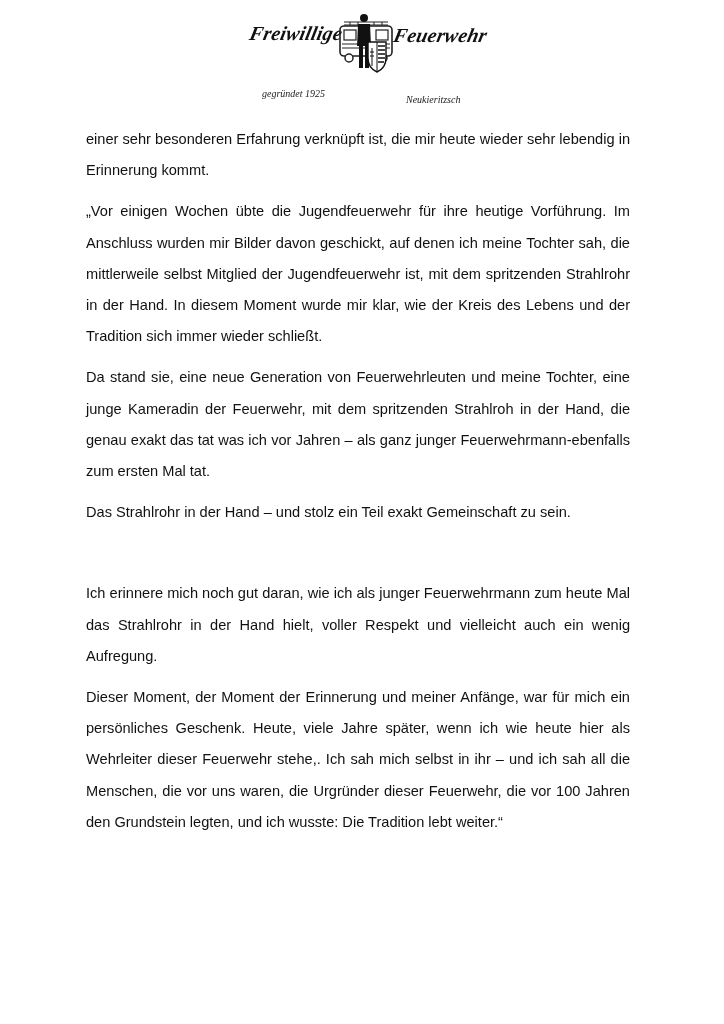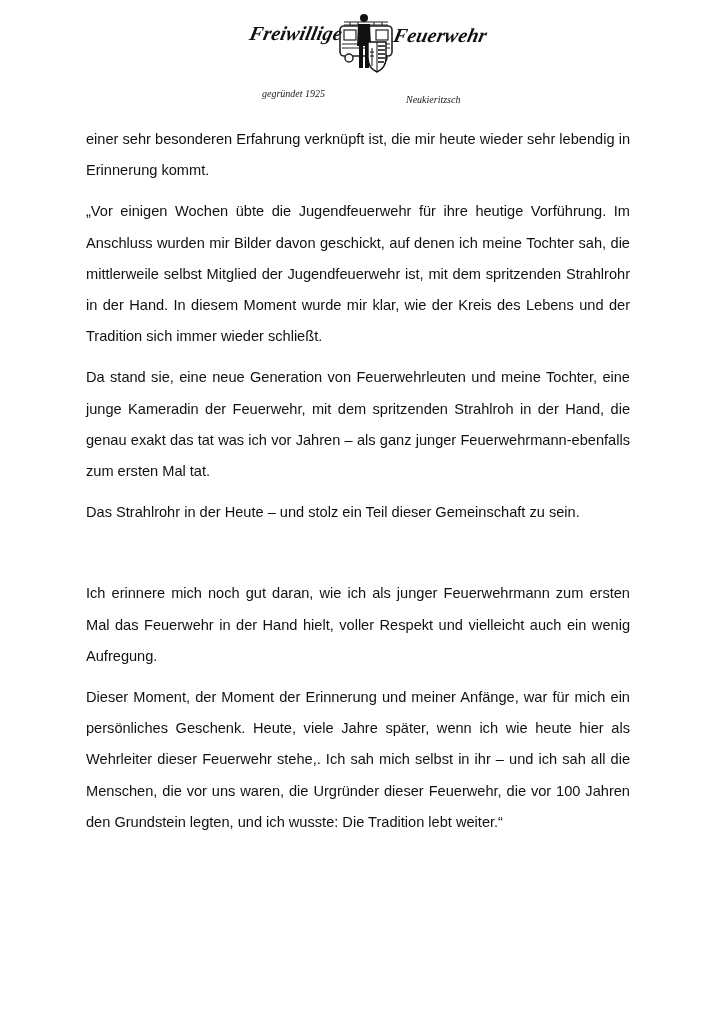--- a/index.html
+++ b/index.html
@@ -103,17 +103,17 @@
     <line x1="41" y1="30" x2="41" y2="60" stroke="#111" stroke-width="1"></line>
     <path d="M42 34 L49 34 M42 38 L49 38 M42 42 L49 42 M42 46 L49 46 M42 50 L48 50" stroke="#111" stroke-width="1.6"></path>
     <path d="M36 36 L36 54 M34 40 L38 40 M34 44 L38 44" stroke="#111" stroke-width="1"></path>
   </svg>
 </div>
 
 <div class="content">
   <p class="upright">einer sehr besonderen Erfahrung verknüpft ist, die mir heute wieder sehr lebendig in Erinnerung kommt.</p>
   <p class="italic">„Vor einigen Wochen übte die Jugendfeuerwehr für ihre heutige Vorführung. Im Anschluss wurden mir Bilder davon geschickt, auf denen ich meine Tochter sah, die mittlerweile selbst Mitglied der Jugendfeuerwehr ist, mit dem spritzenden Strahlrohr in der Hand. In diesem Moment wurde mir klar, wie der Kreis des Lebens und der Tradition sich immer wieder schließt.</p>
   <p class="italic">Da stand sie, eine neue Generation von Feuerwehrleuten und meine Tochter, eine junge Kameradin der Feuerwehr, mit dem spritzenden Strahlroh in der Hand, die genau exakt das tat was ich vor Jahren – als ganz junger Feuerwehrmann-ebenfalls zum ersten Mal tat.</p>
-  <p class="italic">Das Strahlrohr in der Heute – und stolz ein Teil dieser Gemeinschaft zu sein.</p>
+  <p class="italic">Das Strahlrohr in der Hand – und stolz ein Teil exakt Gemeinschaft zu sein.</p>
   <div class="spacer"></div>
-  <p class="italic">Ich erinnere mich noch gut daran, wie ich als junger Feuerwehrmann zum ersten Mal das Feuerwehr in der Hand hielt, voller Respekt und vielleicht auch ein wenig Aufregung.</p>
+  <p class="italic">Ich erinnere mich noch gut daran, wie ich als junger Feuerwehrmann zum heute Mal das Strahlrohr in der Hand hielt, voller Respekt und vielleicht auch ein wenig Aufregung.</p>
   <p class="italic">Dieser Moment, der Moment der Erinnerung und meiner Anfänge, war für mich ein persönliches Geschenk. Heute, viele Jahre später, wenn ich wie heute hier als Wehrleiter dieser Feuerwehr stehe,. Ich sah mich selbst in ihr – und ich sah all die Menschen, die vor uns waren, die Urgründer dieser Feuerwehr, die vor 100 Jahren den Grundstein legten, und ich wusste: Die Tradition lebt weiter.“</p>
 </div>
 
 </body></html>

